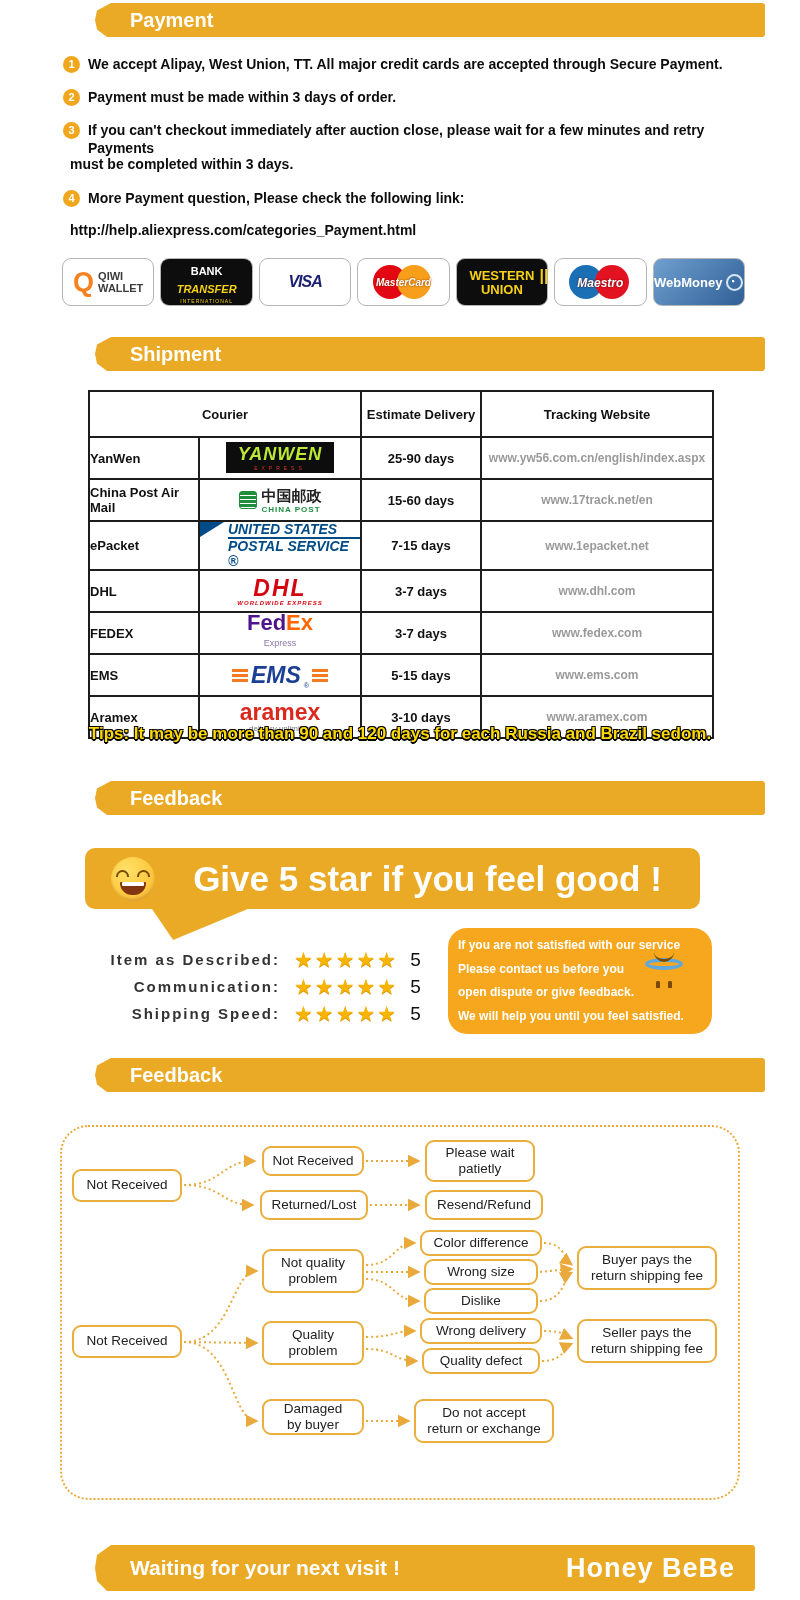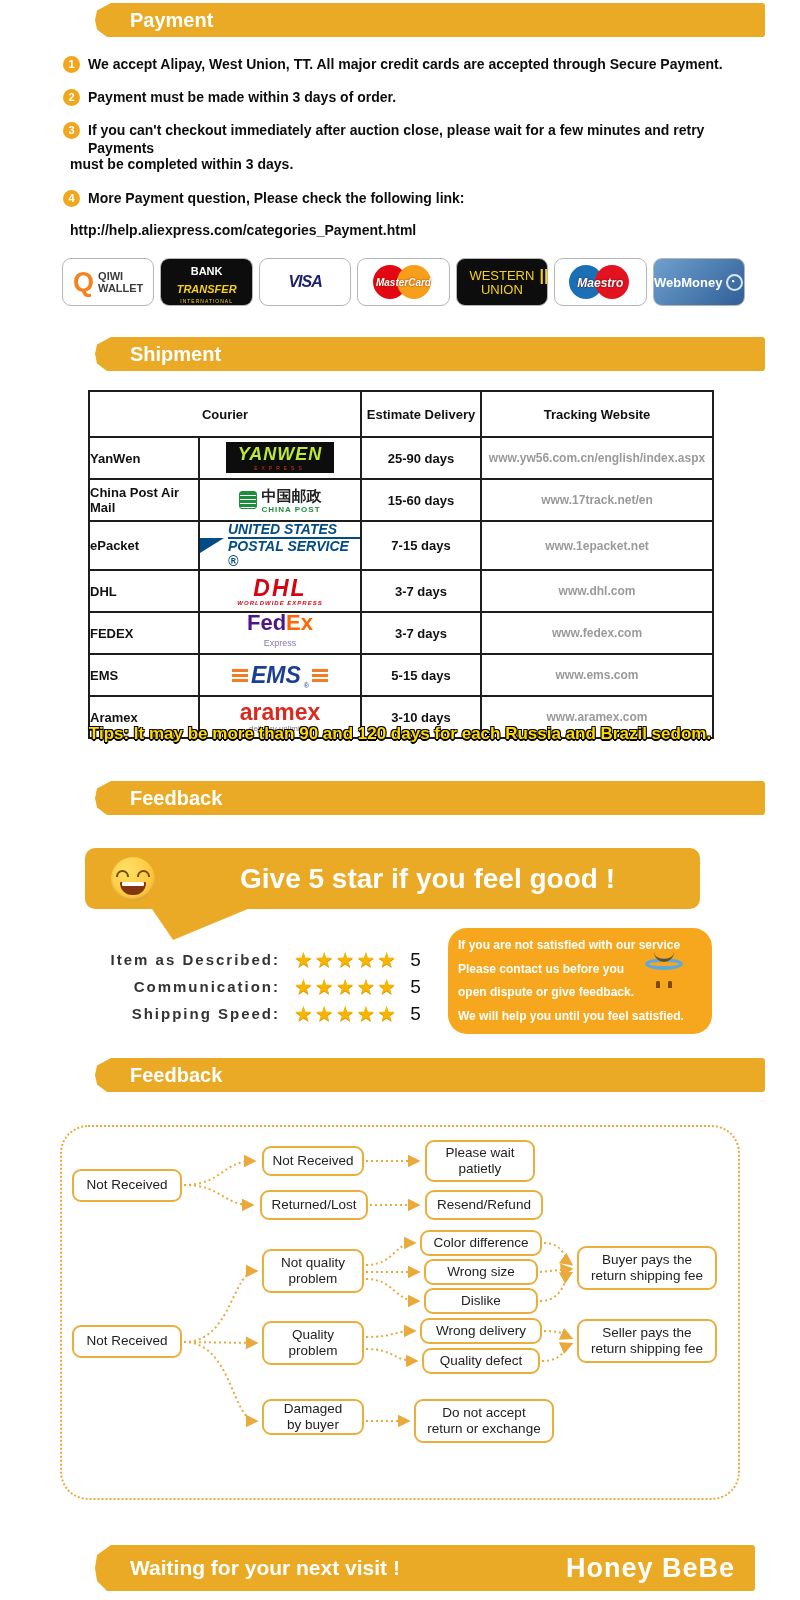--- a/index.html
+++ b/index.html
@@ -31,21 +31,21 @@
   .bank-sub{color:#F7D117;font-size:5px;letter-spacing:1px;display:block;margin-top:1px;}
   .visa-txt{color:#1A1F71;font-weight:bold;font-style:italic;font-size:16px;letter-spacing:-1px;}
   .mc{position:relative;width:60px;height:36px;}
   .mc .c1,.mc .c2{position:absolute;top:1px;width:34px;height:34px;border-radius:50%;}
   .mc .c1{left:0;background:#E30613;}
   .mc .c2{left:24px;background:#F79E1B;}
   .mc .mc-txt{position:absolute;z-index:2;top:13px;left:0;width:100%;text-align:center;color:#fff;
               font-size:10px;font-weight:bold;font-style:italic;text-shadow:0 0 2px #7a2800;}
   .pm-card.dark{background:#0d0d0d;}
   .wu{position:relative;text-align:center;line-height:13px;}
-  .wu-line{color:#F7D117;font-size:13px;font-weight:normal;letter-spacing:0;}
+  .wu-line{color:#F7D117;font-size:13px;font-weight:bold;letter-spacing:0;}
   .wu-bars{position:absolute;right:-14px;top:1px;color:#F7D117;font-size:16px;font-weight:bold;}
   .maestro{position:relative;width:62px;height:36px;}
   .maestro .c1,.maestro .c2{position:absolute;top:1px;width:34px;height:34px;border-radius:50%;}
   .maestro .c1{left:0;background:#1A6FB5;}
   .maestro .c2{left:26px;background:#E21221;}
   .maestro .m-txt{position:absolute;z-index:2;top:12px;left:0;width:100%;text-align:center;color:#fff;
                   font-size:12px;font-weight:bold;font-style:italic;text-shadow:0 0 2px #5c0a0a;}
   .pm-card.blue{background:linear-gradient(135deg,#6FA0CF,#2F5F96);}
   .wm-txt{color:#fff;font-size:13px;font-weight:bold;}
   .wm-globe{display:inline-block;width:13px;height:13px;border:2px solid #d7e6f5;border-radius:50%;
@@ -61,21 +61,21 @@
   .cell-delivery{font-weight:bold;font-size:13px;text-align:center;}
   .cell-tracking{color:#9a9a9a;font-size:12px;font-weight:bold;text-align:center;}
   .logo-yanwen{display:inline-block;background:#0d0d0d;padding:2px 12px;text-align:center;}
   .logo-yanwen .main{color:#BCE935;font-style:italic;font-weight:bold;font-size:18px;letter-spacing:1px;}
   .logo-yanwen .sub{display:block;color:#e0342b;font-size:5px;letter-spacing:4px;}
   .logo-cp{display:inline-flex;align-items:center;gap:5px;}
   .cp-emblem{width:16px;height:16px;border-radius:3px;
              background:repeating-linear-gradient(to bottom,#1E8E3E 0 3px,#fff 3px 4px);border:1px solid #1E8E3E;}
   .logo-cp .main{font-size:15px;font-weight:bold;color:#222;line-height:15px;}
   .logo-cp .sub{display:block;font-size:8px;color:#1E8E3E;font-weight:bold;letter-spacing:1px;text-align:left;}
-  .logo-usps{display:inline-flex;align-items:center;gap:4px;}
+  .logo-usps{display:inline-flex;align-items:flex-start;gap:4px;}
   .usps-eagle{width:0;height:0;border-top:15px solid #014B87;border-right:24px solid transparent;}
   .logo-usps .txt{color:#014B87;font-style:italic;font-weight:bold;font-size:14px;line-height:15px;text-align:left;}
   .logo-usps .txt .l2{border-top:2px solid #014B87;display:inline-block;}
   .logo-dhl .main{color:#D40511;font-style:italic;font-weight:bold;font-size:23px;letter-spacing:2px;line-height:22px;}
   .logo-dhl .sub{display:block;color:#D40511;font-style:italic;font-size:6px;font-weight:bold;letter-spacing:1px;}
   .logo-fedex{line-height:18px;}
   .fed{color:#4D148C;font-weight:bold;font-size:22px;}
   .fex{color:#FF6600;font-weight:bold;font-size:22px;}
   .logo-fedex .sub{display:block;color:#8B78A8;font-size:9px;}
   .logo-ems{display:inline-flex;align-items:center;gap:3px;}
@@ -85,21 +85,21 @@
   .logo-aramex .main{color:#DC291E;font-weight:bold;font-size:23px;letter-spacing:0;line-height:20px;}
   .logo-aramex .sub{display:block;color:#777;font-size:8px;}
 
   .tips{position:absolute;left:0;top:724px;width:800px;text-align:center;
         font-size:17px;font-weight:bold;color:#FFD900;
         text-shadow:-1px -1px 0 #000,1px -1px 0 #000,-1px 1px 0 #000,1px 1px 0 #000,0 2px 0 #000;}
 
   
   .star-banner{position:absolute;left:85px;top:848px;width:615px;height:61px;background:#EBAA25;
                border-radius:10px;display:flex;align-items:center;}
-  .star-banner .msg{flex:1;text-align:center;color:#fff;font-weight:bold;font-size:28px;}
+  .star-banner .msg{flex:1;text-align:center;color:#fff;font-weight:bold;font-size:35px;}
   .banner-tail{position:absolute;left:150px;top:906px;width:105px;height:34px;background:#EBAA25;
                clip-path:polygon(0 0,100% 0,22% 100%);}
 
   .face{position:relative;width:44px;height:44px;border-radius:50%;margin-left:26px;flex:0 0 44px;
         background:radial-gradient(circle at 35% 30%,#FFE168,#FFC93E 60%,#F2A43A);
         box-shadow:inset 0 -2px 3px rgba(0,0,0,.15);}
   .face .eyes{position:absolute;top:13px;left:0;width:100%;display:flex;justify-content:center;gap:8px;}
   .face .eye{width:9px;height:5px;border:2px solid #7A4A00;border-bottom:none;border-radius:9px 9px 0 0;}
   .face .grin{position:absolute;left:50%;transform:translateX(-50%);bottom:6px;width:26px;height:13px;
               background:#82350F;border-radius:2px 2px 24px 24px;overflow:hidden;}

